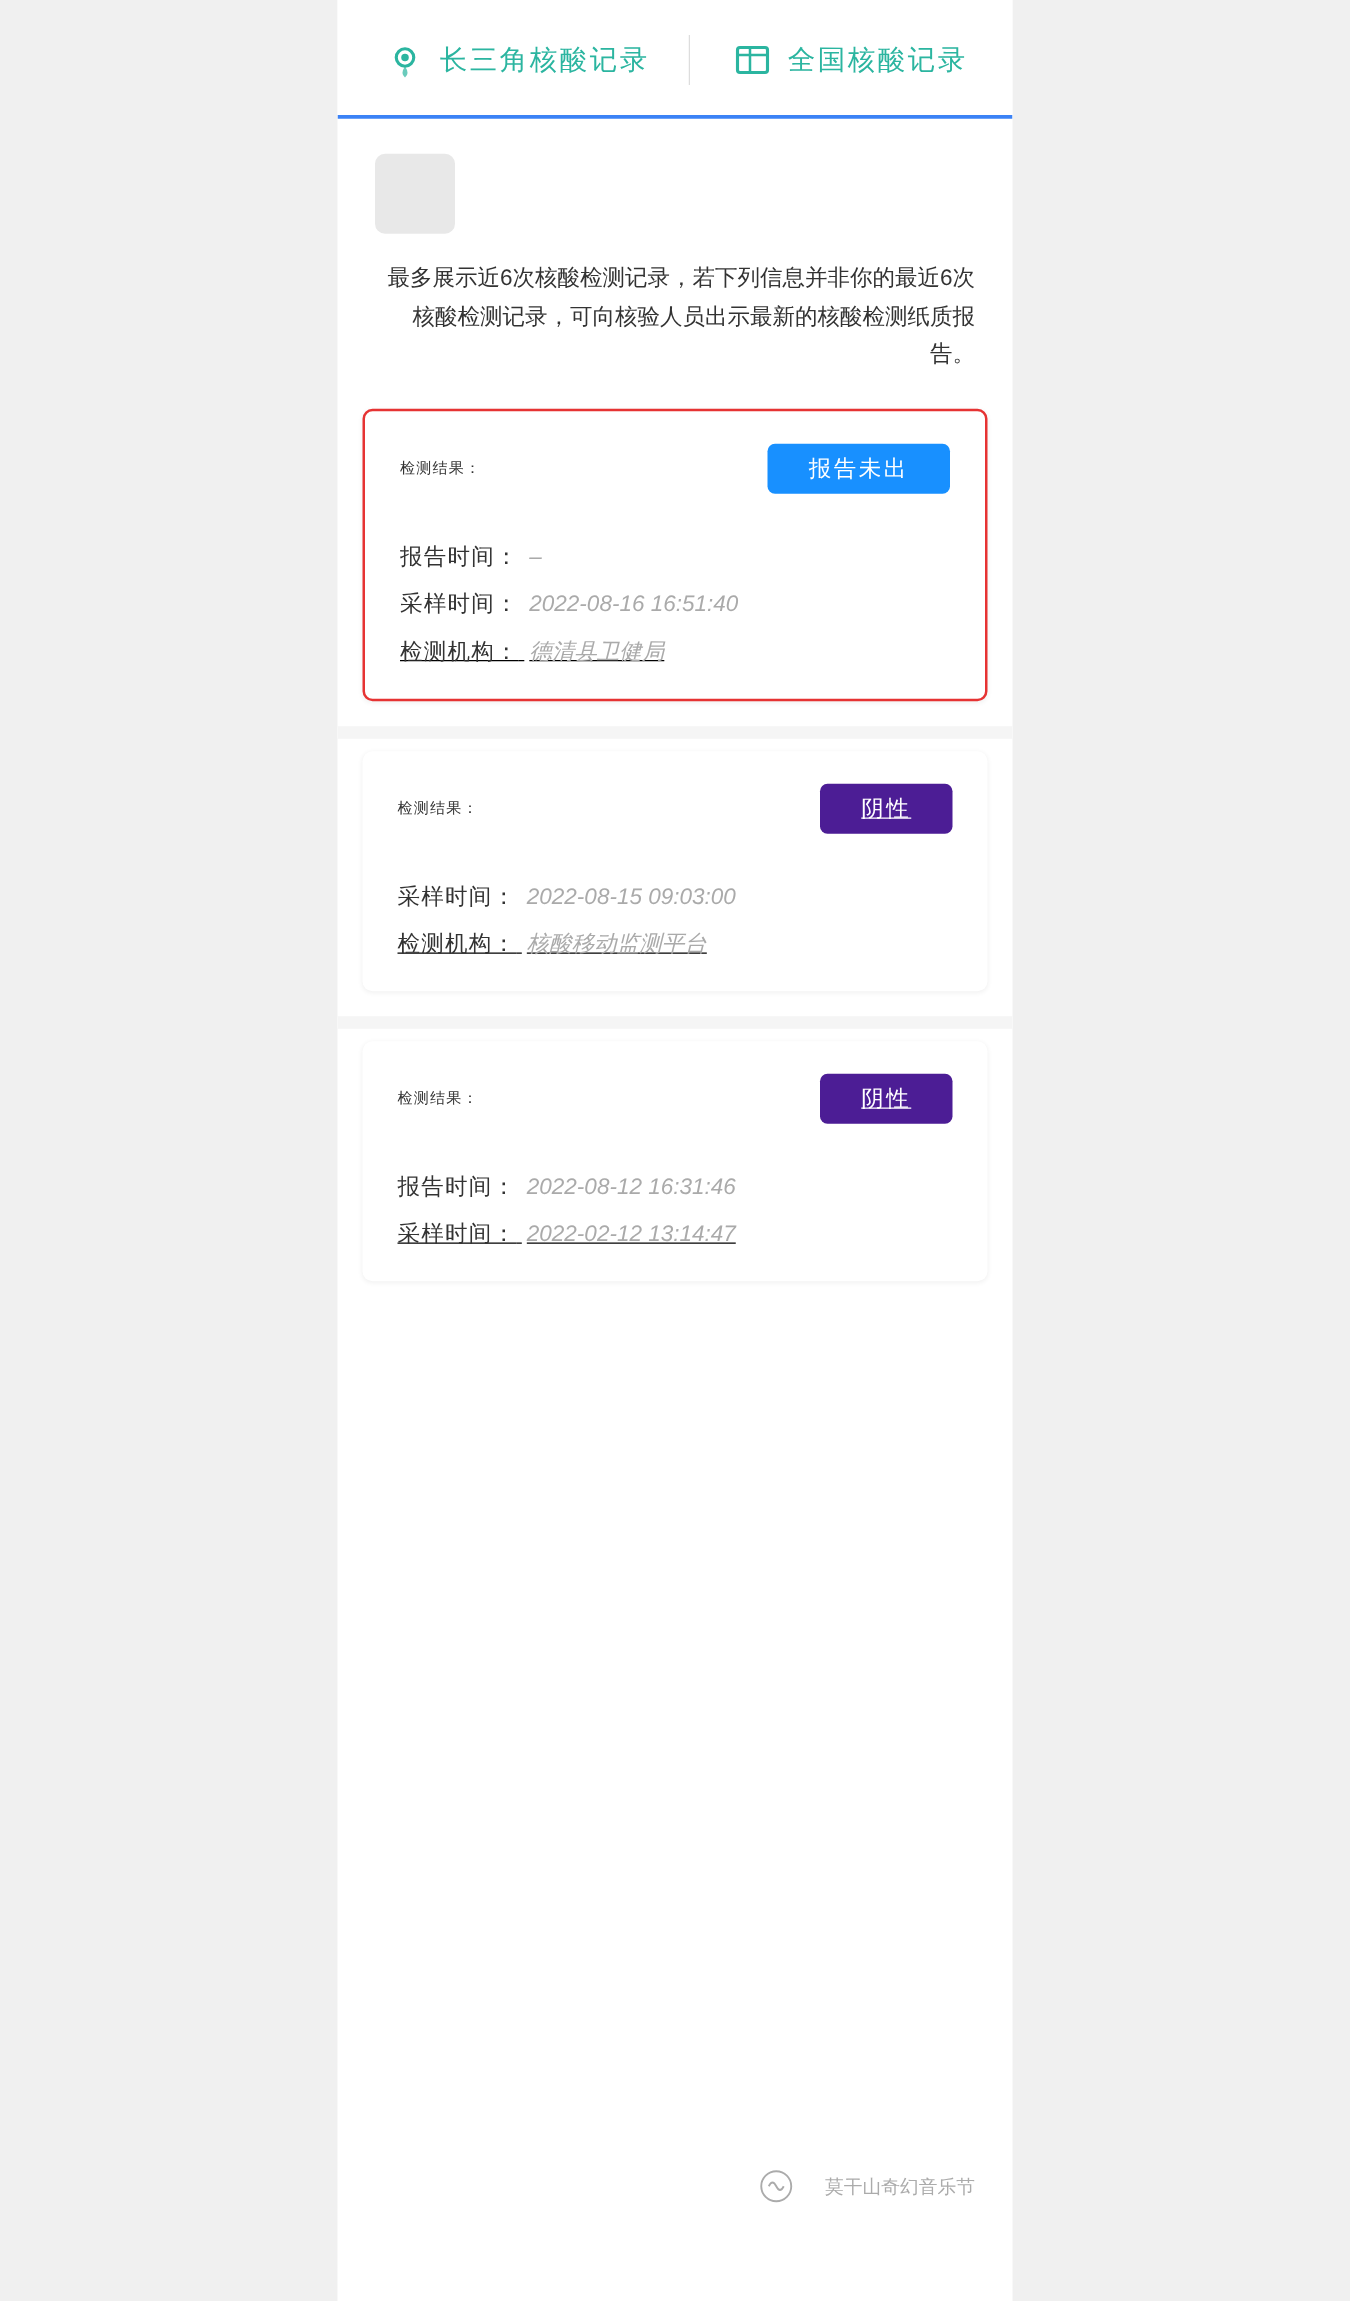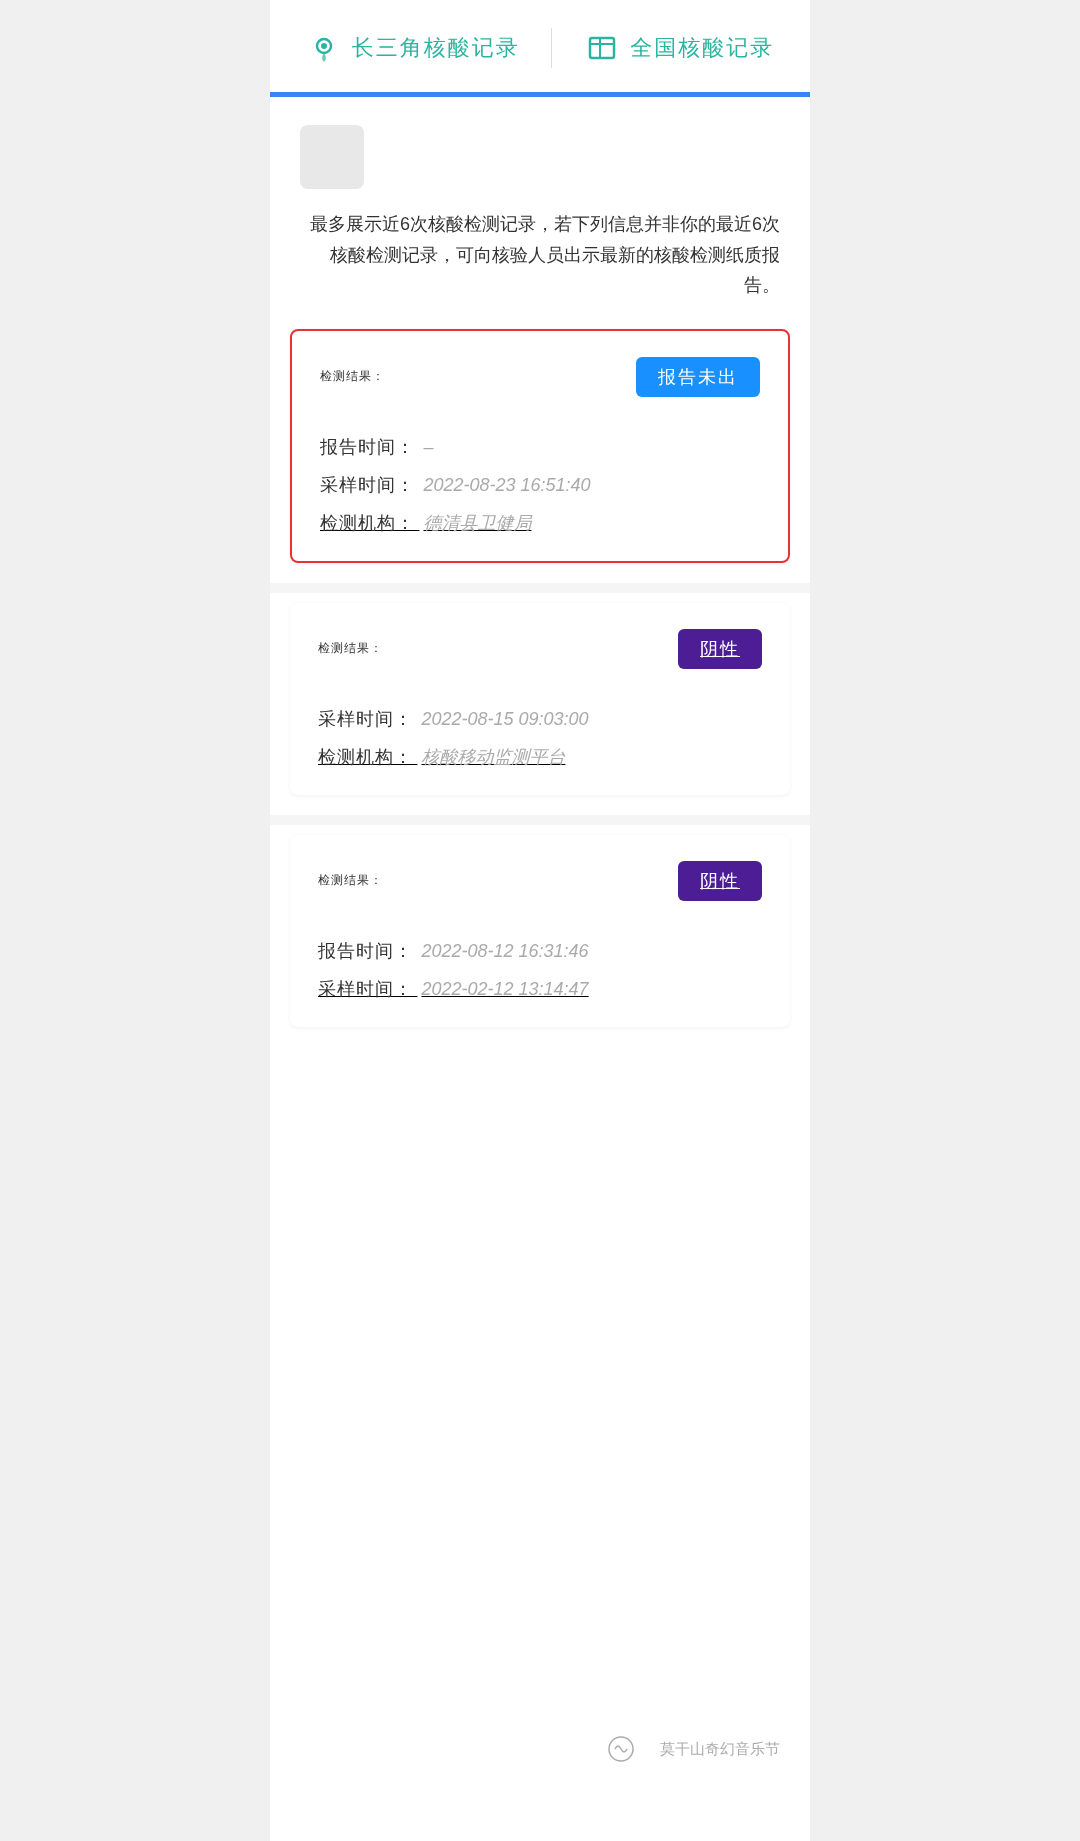--- a/index.html
+++ b/index.html
@@ -26,21 +26,21 @@
       overflow: hidden;
     }
 
     
     .header {
       display: flex;
       align-items: center;
       justify-content: space-around;
       padding: 28px 20px 24px;
       background: #fff;
-      border-bottom: 5px solid #3b82f6;
+      border-bottom: 3px solid #3b82f6;
     }
 
     .header-divider {
       width: 1px;
       height: 40px;
       background: #ddd;
     }
 
     .header-btn {
       display: flex;
@@ -140,21 +140,21 @@
 
     .detail-value {
       font-size: 18px;
       color: #aaa;
       font-style: italic;
       display: inline;
       margin-left: 4px;
     }
 
     .badge {
-      padding: 8px 22px;
+      padding: 8px 33px;
       border-radius: 6px;
       color: #fff;
       font-size: 18px;
       font-weight: 500;
       letter-spacing: 2px;
     }
 
     .badge-pending {
       background: #1890ff;
     }
@@ -237,21 +237,21 @@
       <span class="record-label">检测结果：</span>
       <span class="badge badge-pending">报告未出</span>
     </div>
     <div class="spacer"></div>
     <div class="record-detail-row">
       <span class="detail-label">报告时间：</span>
       <span class="detail-value">–</span>
     </div>
     <div class="record-detail-row">
       <span class="detail-label">采样时间：</span>
-      <span class="detail-value">2022-08-23 16:51:40</span>
+      <span class="detail-value">2022-08-16 16:51:40</span>
     </div>
     <div class="record-detail-row">
       <span class="detail-label">检测机构：</span>
       <span class="detail-value">德清县卫健局</span>
     </div>
   </div>
 
   <div class="section-divider"></div>
 
   <div class="record-card" style="margin-top:10px;">

